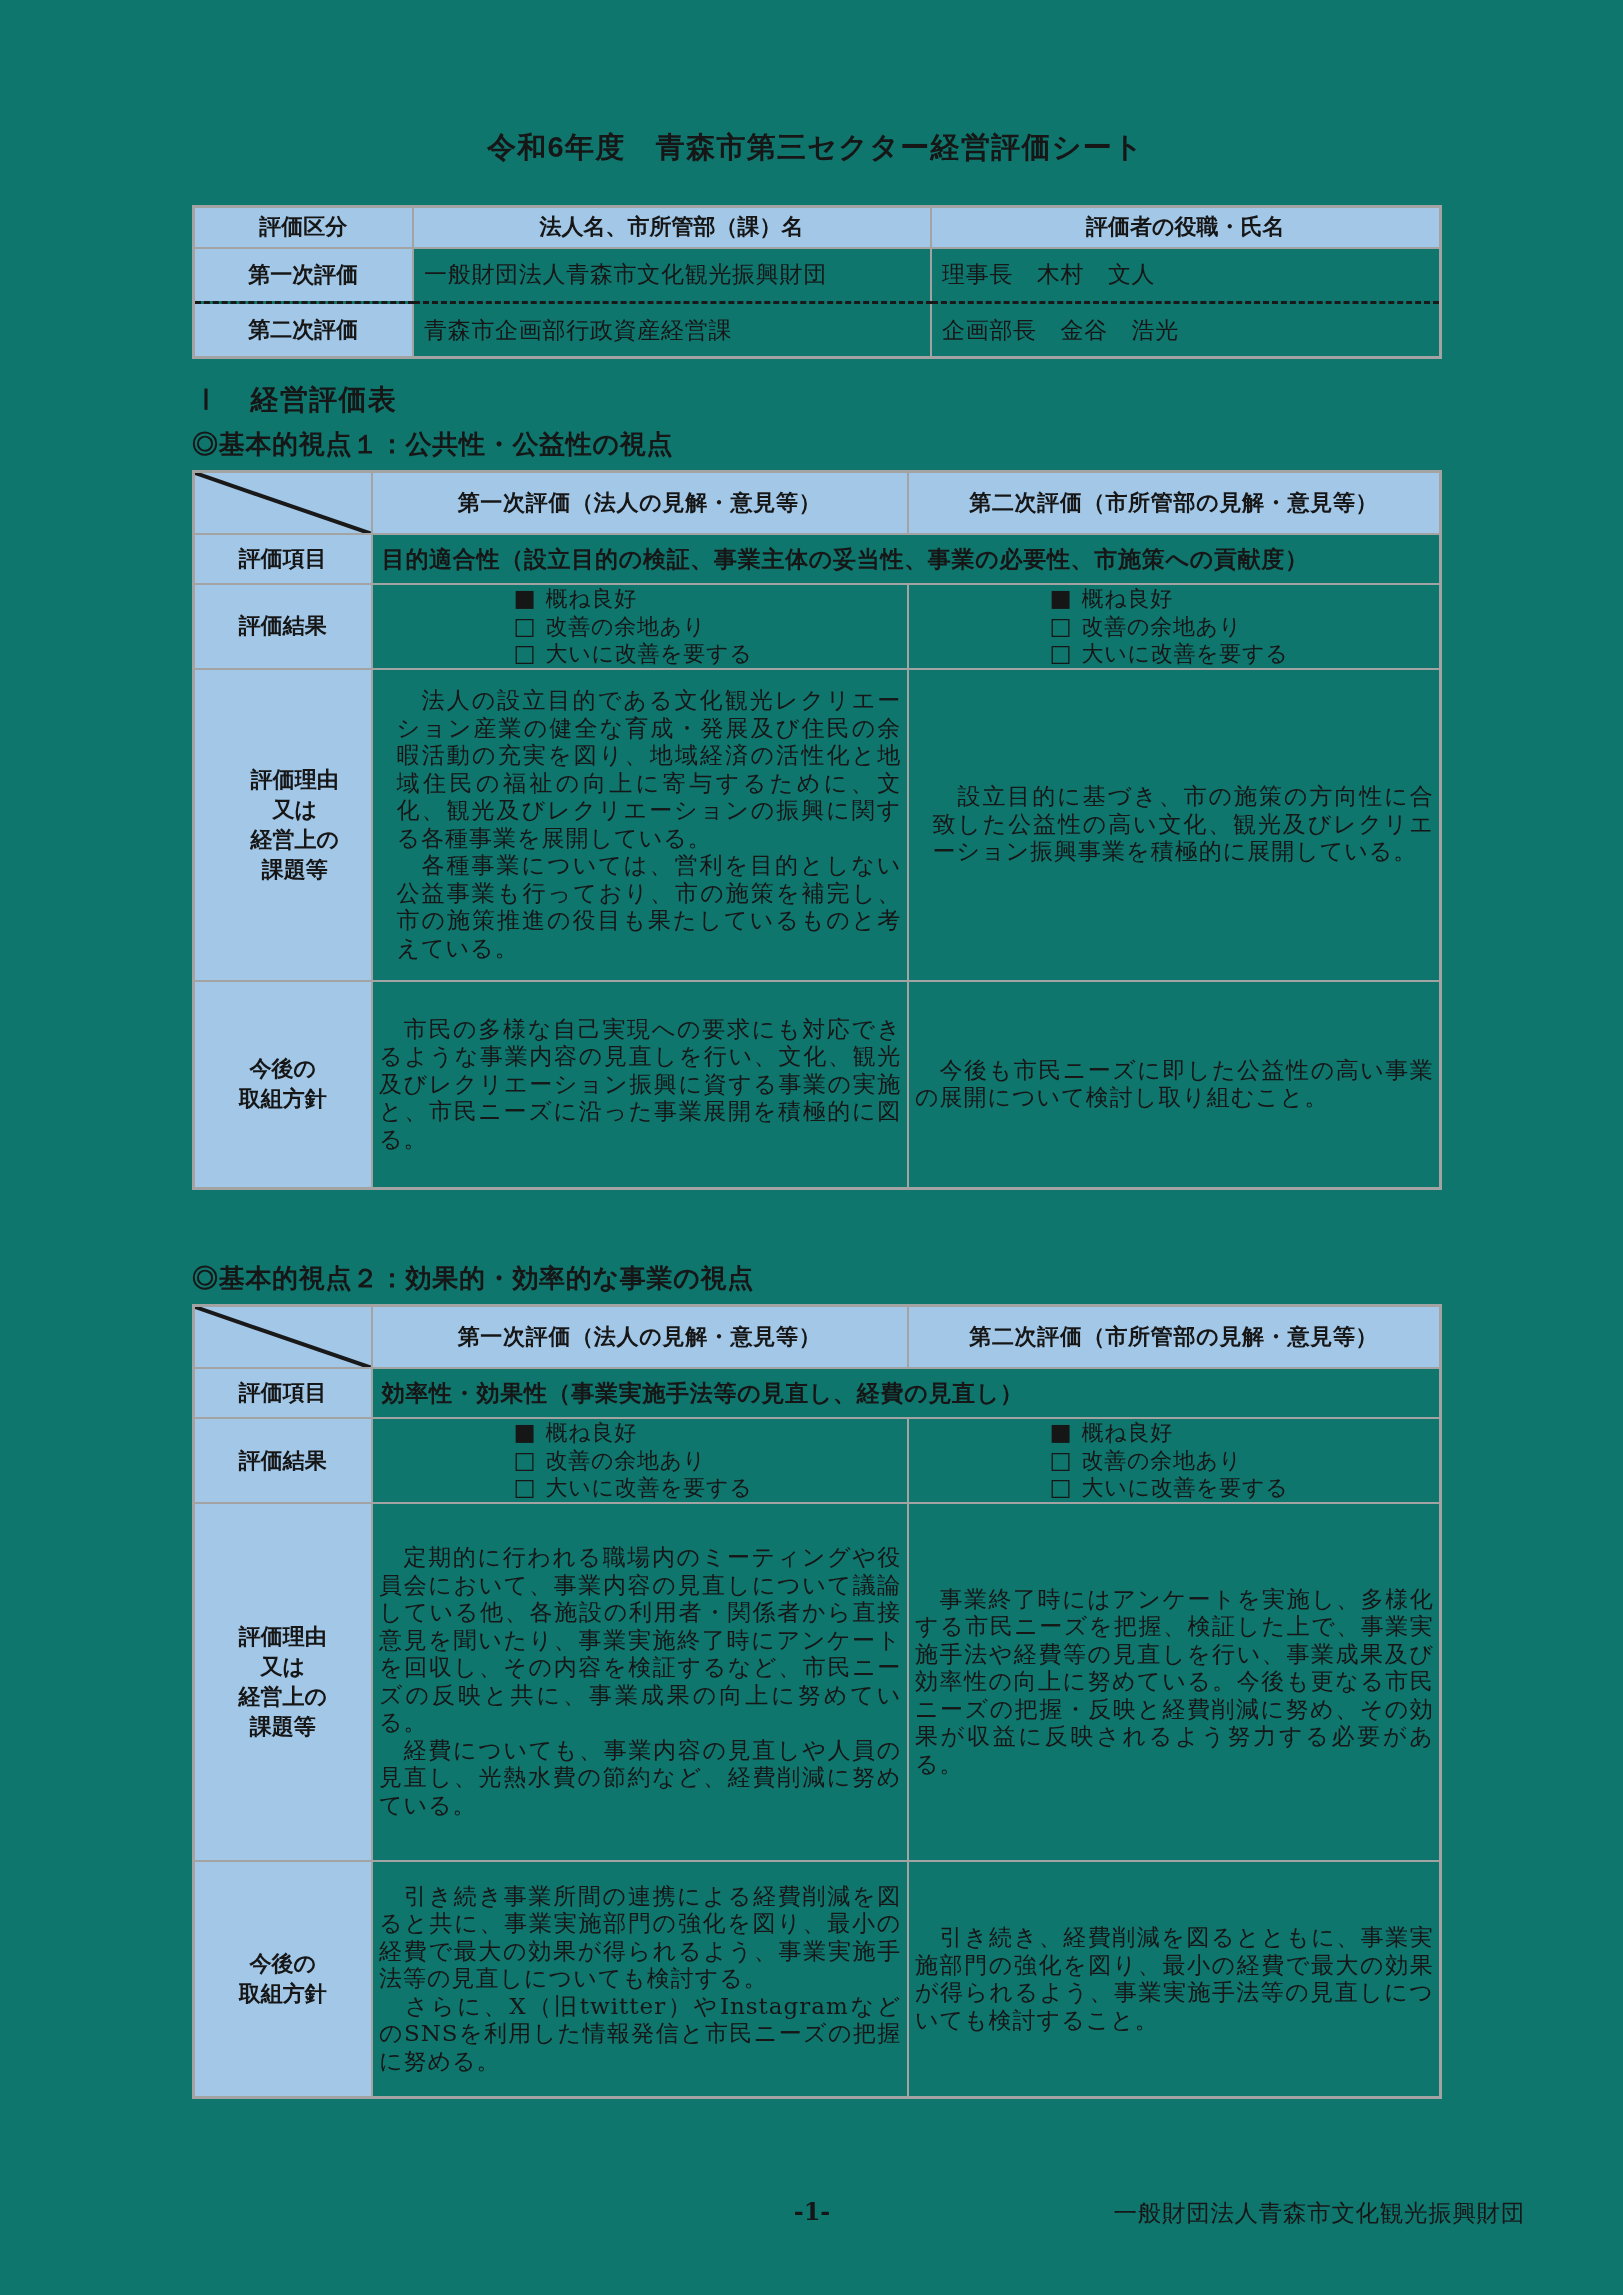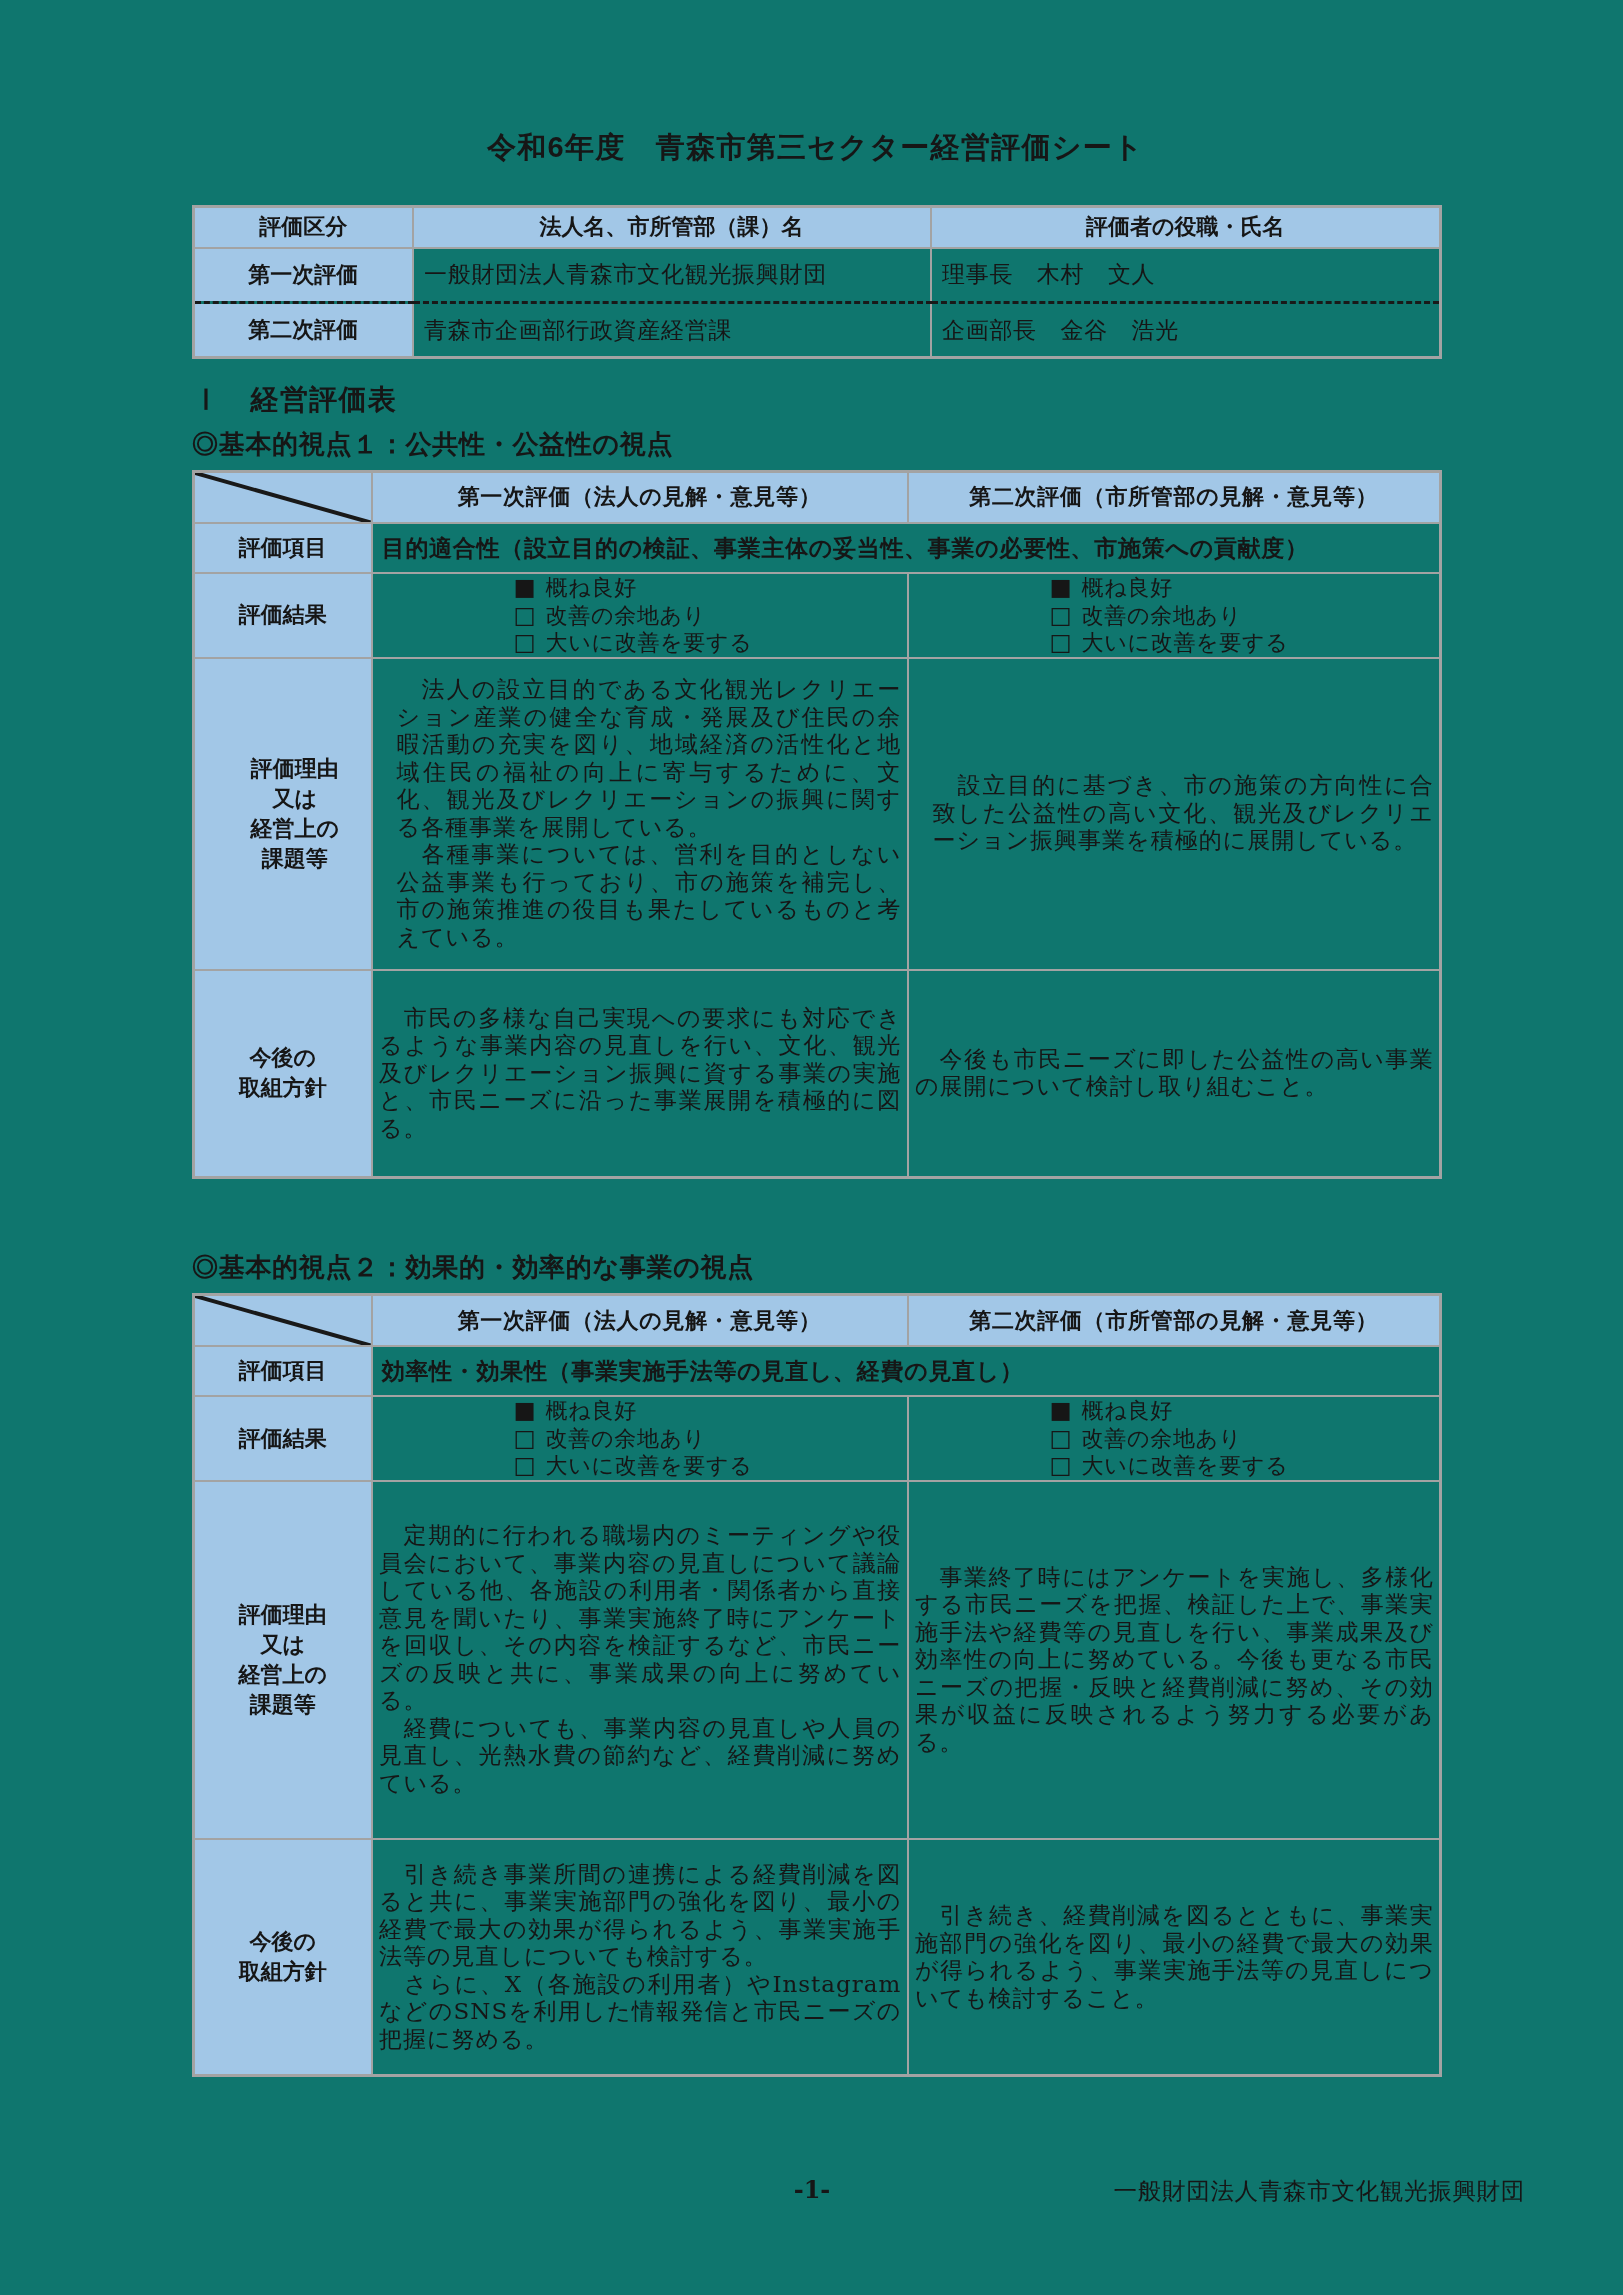--- a/index.html
+++ b/index.html
@@ -75,21 +75,21 @@
   }
   .evaluator-table tr.dashed td { border-bottom:3.9px dashed #191919; }
 
   
   .vp-table { margin-top:7.8px; }
   .vp-table col.c-label { width:178px; }
   .vp-table col.c-first { width:536px; }
   .vp-table col.c-second { width:533px; }
 
   .vp-table th.eval-col-header {
-    height:52px;
+    height:63px;
     font-family:"Liberation Sans", sans-serif;
     font-weight:bold;
     font-size:22px;
     text-align:center;
     vertical-align:middle;
     letter-spacing:0.7px;
   }
   td.diag { position:relative; }
   td.diag svg { position:absolute; inset:0; width:100%; height:100%; display:block; }
 
@@ -295,21 +295,21 @@
 経営上の
 課題等</td>
         <td class="body-cell">　定期的に行われる職場内のミーティングや役員会において、事業内容の見直しについて議論している他、各施設の利用者・関係者から直接意見を聞いたり、事業実施終了時にアンケートを回収し、その内容を検証するなど、市民ニーズの反映と共に、事業成果の向上に努めている。
 　経費についても、事業内容の見直しや人員の見直し、光熱水費の節約など、経費削減に努めている。</td>
         <td class="body-cell">　事業終了時にはアンケートを実施し、多様化する市民ニーズを把握、検証した上で、事業実施手法や経費等の見直しを行い、事業成果及び効率性の向上に努めている。今後も更なる市民ニーズの把握・反映と経費削減に努め、その効果が収益に反映されるよう努力する必要がある。</td>
       </tr>
       <tr class="row-policy">
         <td class="label-cell blue">今後の
 取組方針</td>
         <td class="body-cell">　引き続き事業所間の連携による経費削減を図ると共に、事業実施部門の強化を図り、最小の経費で最大の効果が得られるよう、事業実施手法等の見直しについても検討する。
-　さらに、X（各施設の利用者）やInstagramなどのSNSを利用した情報発信と市民ニーズの把握に努める。</td>
+　さらに、X（旧twitter）やInstagramなどのSNSを利用した情報発信と市民ニーズの把握に努める。</td>
         <td class="body-cell">　引き続き、経費削減を図るとともに、事業実施部門の強化を図り、最小の経費で最大の効果が得られるよう、事業実施手法等の見直しについても検討すること。</td>
       </tr>
     </tbody>
       </table>
 
   </div>
 
   <div class="footer">
     <div class="page-num">-1-</div>
     <div class="footer-org">一般財団法人青森市文化観光振興財団</div>

